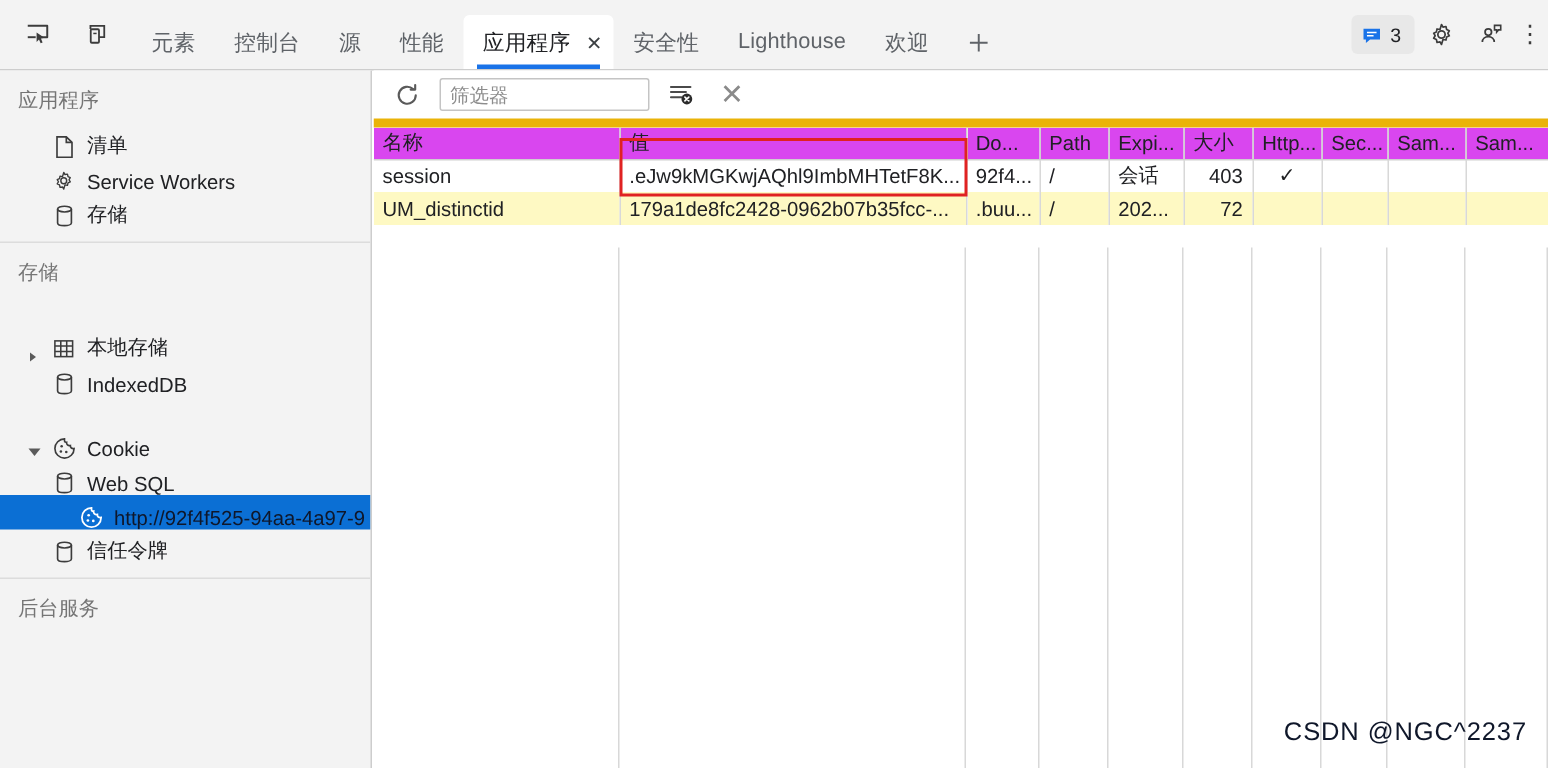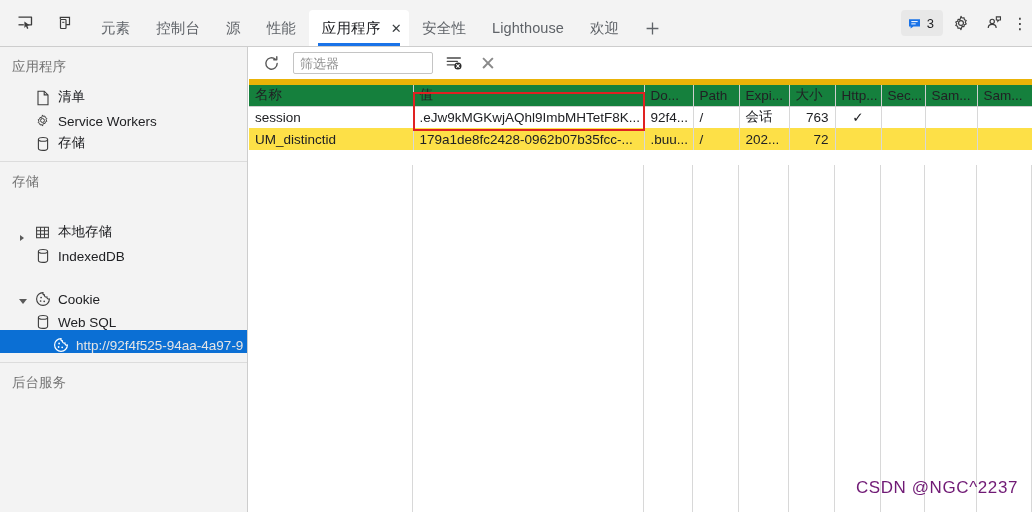--- a/index.html
+++ b/index.html
@@ -152,21 +152,21 @@
     align-items: flex-end;
     height: 23px;
     padding-left: 34px;
     color: #202124;
     cursor: pointer;
     white-space: nowrap;
     position: relative;
   }
   .side-item.selected {
     background: #0b6fd4;
-    color: #e5e5e5;
+    color: #0f172a;
   }
   .side-item .icon {
     width: 17px; height: 17px;
     margin-right: 7px;
     display: flex; align-items: center; justify-content: center;
     flex: 0 0 auto;
   }
   .side-item .lbl { overflow: hidden; }
   .side-item.indent-deep { padding-left: 52px; }
   .side-item.has-arrow { padding-left: 34px; margin-top: 20px; }
@@ -261,21 +261,21 @@
     height: 427px;
     overflow: hidden;
   }
   table.cookies {
     border-collapse: collapse;
     width: 783px;
     table-layout: fixed;
     font-size: 13.5px;
   }
   table.cookies th {
-    background: #15803d;
+    background: #d946ef;
     font-weight: normal;
     text-align: left;
     color: #202124;
     height: 21px;
     padding: 0 6px;
     border-right: 1px solid #cfcfcf;
     border-bottom: 1px solid #cfcfcf;
     overflow: hidden;
     white-space: nowrap;
     text-overflow: clip;
@@ -285,21 +285,21 @@
   table.cookies td {
     height: 22px;
     padding: 0 6px;
     color: #202124;
     border-right: 1px solid #d8d8d8;
     overflow: hidden;
     white-space: nowrap;
     font-size: 13.5px;
   }
   table.cookies tr.odd td { background: #ffffff; }
-  table.cookies tr.even td { background: #fde047; }
+  table.cookies tr.even td { background: #fef9c3; }
   td.num { text-align: right; }
   td.center { text-align: center; }
 
   
   .grid-filler {
     position: absolute;
     left: 0; top: 80px;
     width: 783px;
     height: 347px;
     display: flex;
@@ -317,21 +317,21 @@
     pointer-events: none;
     z-index: 20;
   }
 
   
   .watermark {
     position: absolute;
     right: 14px;
     bottom: 14px;
     font-size: 17px;
-    color: #701a75;
+    color: #0f172a;
     letter-spacing: .6px;
     z-index: 30;
     pointer-events: none;
     white-space: nowrap;
   }
 </style>
 </head>
 <body>
 
 <div id="app">
@@ -502,20 +502,29 @@
           <svg width="16" height="16" viewBox="0 0 16 16" fill="none">
             <path d="M8 1.6a6.4 6.4 0 106.4 6.4c-1.5.3-2.6-.5-2.5-2-1.6.3-2.7-.6-2.5-2.2-.6.1-1.2-.1-1.4-.8z" stroke="#ffffff" stroke-width="1.2" fill="none"></path>
             <circle cx="6.1" cy="6.5" r=".9" fill="#ffffff"></circle>
             <circle cx="5.6" cy="10" r=".9" fill="#ffffff"></circle>
             <circle cx="9.2" cy="10.3" r=".9" fill="#ffffff"></circle>
           </svg>
         </span>
         <span class="lbl">http://92f4f525-94aa-4a97-9</span>
       </div>
 
+      <div class="side-item">
+        <span class="icon">
+          <svg width="14" height="16" viewBox="0 0 14 16" fill="none">
+            <path d="M2.4 3.4v9.2c0 1 2 1.8 4.6 1.8s4.6-.8 4.6-1.8V3.4" stroke="#3c3c3c" stroke-width="1.1" fill="none"></path>
+            <ellipse cx="7" cy="3.4" rx="4.6" ry="1.9" stroke="#3c3c3c" stroke-width="1.1" fill="none"></ellipse>
+          </svg>
+        </span>
+        <span class="lbl">信任令牌</span>
+      </div>
     </div>
 
 
     <div class="side-section last">
       <div class="side-header">后台服务</div>
     </div>
   </div>
 
   <div class="main">
 
@@ -583,21 +592,21 @@
             <th>Sam...</th>
           </tr>
         </thead>
         <tbody>
           <tr class="odd">
             <td>session</td>
             <td>.eJw9kMGKwjAQhl9ImbMHTetF8K...</td>
             <td>92f4...</td>
             <td>/</td>
             <td>会话</td>
-            <td class="num">763</td>
+            <td class="num">403</td>
             <td class="center">✓</td>
             <td class="center"></td>
             <td></td>
             <td></td>
           </tr>
           <tr class="even">
             <td>UM_distinctid</td>
             <td>179a1de8fc2428-0962b07b35fcc-...</td>
             <td>.buu...</td>
             <td>/</td>

